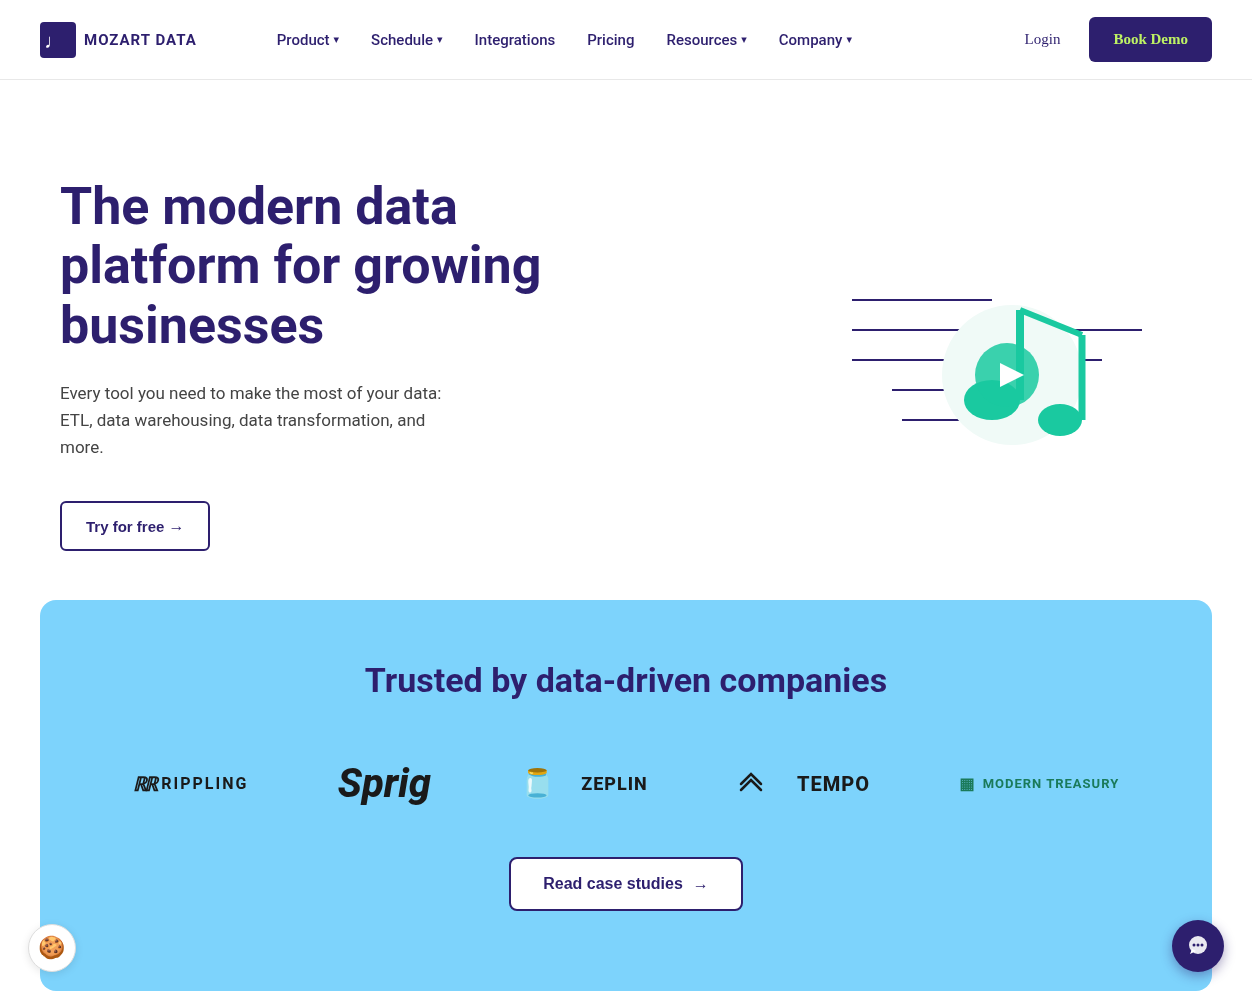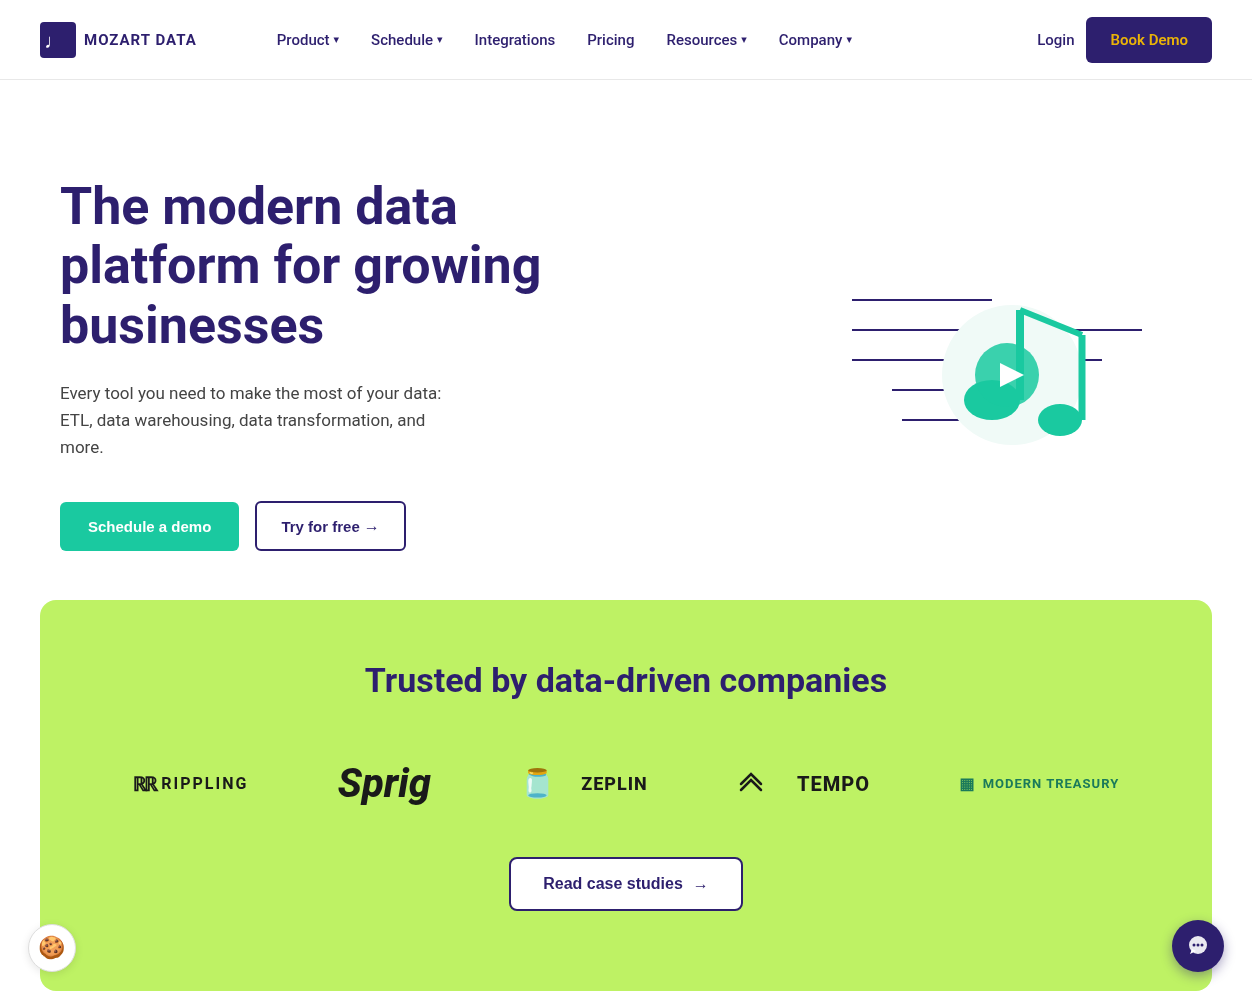--- a/index.html
+++ b/index.html
@@ -48,31 +48,32 @@
       gap: 4px;
     }
     .nav-links li a .chevron {
       font-size: 11px;
       color: #2d1f6e;
     }
     .nav-right {
       margin-left: auto;
       display: flex;
       align-items: center;
-      gap: 12px;
+      gap: 29px;
+      font-family: Liberation Serif, serif;
     }
     .nav-login {
       text-decoration: none;
       color: #2d1f6e;
       font-size: 15px;
       font-weight: 500;
     }
     .btn-book-demo {
       background: #2d1f6e;
-      color: #eab308;
+      color: #bef264;
       border: none;
       border-radius: 6px;
       padding: 14px 24px;
       font-size: 15px;
       font-weight: 600;
       cursor: pointer;
       text-decoration: none;
       display: inline-block;
     }
 
@@ -142,21 +143,21 @@
       width: 400px;
       height: 320px;
     }
     .hero-illustration {
       width: 100%;
       height: 100%;
     }
 
     
     .trusted-section {
-      background: #bef264;
+      background: #7dd3fc;
       margin: 0 20px;
       border-radius: 16px;
       padding: 60px 58px 80px;
     }
     .trusted-heading {
       text-align: center;
       font-size: 34px;
       font-weight: 700;
       color: #2d1f6e;
       margin-bottom: 60px;
@@ -352,21 +353,20 @@
     <a href="#" class="nav-login">Login</a>
     <a href="#" class="btn-book-demo">Book Demo</a>
   </div>
 </nav>
 
 <section class="hero">
   <div class="hero-left">
     <h1 class="hero-heading">The modern data platform for growing businesses</h1>
     <p class="hero-subtext">Every tool you need to make the most of your data: ETL, data warehousing, data transformation, and more.</p>
     <div class="hero-buttons">
-      <button class="btn-schedule">Schedule a demo</button>
       <button class="btn-try-free">
         <span>Try for free</span>
         <span class="arrow">→</span>
       </button>
     </div>
   </div>
 
   <div class="hero-right">
     <svg class="hero-illustration" viewBox="0 0 400 320" xmlns="http://www.w3.org/2000/svg">
 
@@ -392,21 +392,21 @@
 </section>
 
 <section style="padding: 0 20px 100px; background: #fff;">
   <div class="trusted-section">
     <h2 class="trusted-heading">Trusted by data-driven companies</h2>
 
     <div class="logos-row">
 
       <div class="logo-item">
         <div class="rippling-logo">
-          <span class="rippling-rr" style="font-size:20px; font-weight:900; letter-spacing:-3px;">ℝℝ</span>
+          <span class="rippling-rr" style="font-size:20px; font-weight:900; letter-spacing:-3px;font-style:italic;">ℝℝ</span>
           <span class="rippling-name">RIPPLING</span>
         </div>
       </div>
 
       <div class="logo-item">
         <span style="font-size:40px; font-weight:800; color:#1a1a1a; font-style:italic;">Sprig</span>
       </div>
 
       <div class="logo-item">
         <div class="zeplin-logo">

